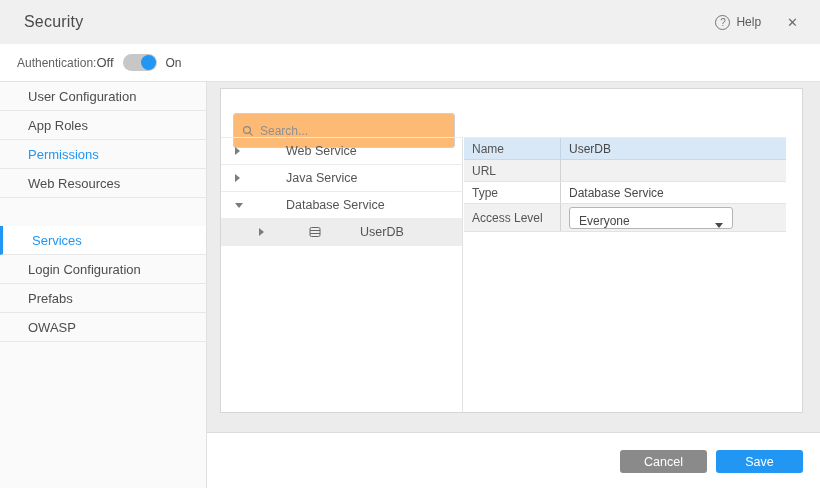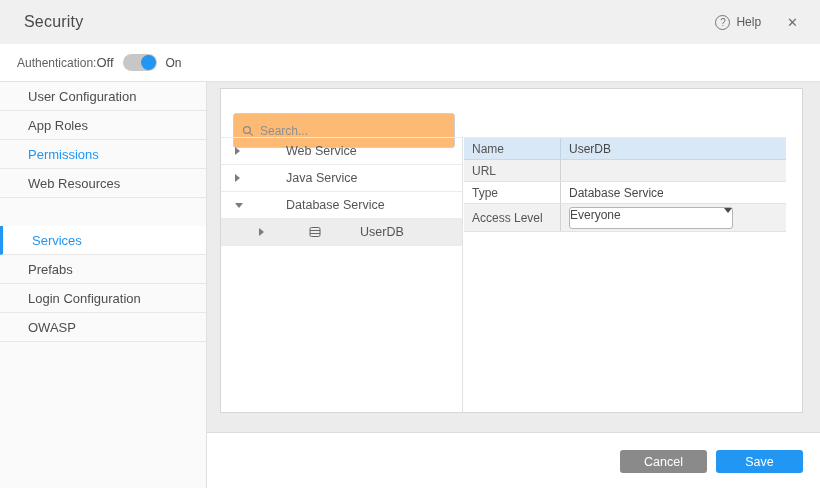--- a/index.html
+++ b/index.html
@@ -71,22 +71,22 @@
   .d-row { display:flex; align-items:stretch; font-size:12px; }
   .d-row .cell-l { width:97px; border-right:1px solid #d2d2d2; display:flex; align-items:center;
                    padding-left:8px; color:#555; }
   .d-row .cell-v { flex:1; display:flex; align-items:center; padding-left:8px; color:#474747; }
   .r-name { height:22px; background:#d8e8f6; border-bottom:1px solid #c6d9ea; }
   .r-name .cell-l { border-right-color:#c0d4e6; }
   .r-url  { height:22px; background:#f1f1f1; border-bottom:1px solid #e3e3e3; }
   .r-type { height:22px; background:#fff;    border-bottom:1px solid #e3e3e3; }
   .r-acc  { height:28px; background:#f1f1f1; border-bottom:1px solid #e3e3e3; }
   .dropdown { width:164px; height:22px; border:1px solid #b5b5b5; border-radius:3px; background:#fff;
-              display:flex; align-items:flex-start; justify-content:space-between;
-              padding:0 0; cursor:pointer; }
+              display:flex; align-items:flex-end; justify-content:space-between;
+              padding:0 9px; cursor:pointer; }
   .dropdown .dd-label { font-size:12px; color:#474747; }
   .caret { width:0; height:0; border-left:4px solid transparent; border-right:4px solid transparent;
            border-top:5px solid #4a4a4a; }
 
   
   .footer-white { position:absolute; left:0; top:350px; right:0; bottom:0; background:#fff;
                   border-top:1px solid #dcdcdc; }
   .btn { position:absolute; top:17px; width:87px; height:23px; border:none; border-radius:3px;
          color:#fff; font-size:12.5px; font-family:"Liberation Sans", sans-serif; cursor:pointer;
          display:flex; align-items:center; justify-content:center; }
@@ -117,22 +117,22 @@
     </span>
     <span class="auth-on">On</span>
   </div>
 
   <div class="sidebar">
     <div class="side-item">User Configuration</div>
     <div class="side-item">App Roles</div>
     <div class="side-item blue">Permissions</div>
     <div class="side-item indent">Web Resources</div>
     <div class="side-item indent selected">Services</div>
+    <div class="side-item">Login Configuration</div>
     <div class="side-item indent">Prefabs</div>
-    <div class="side-item">Login Configuration</div>
     <div class="side-item">OWASP</div>
   </div>
 
   <div class="content">
     <div class="panel">
 
       <div class="search-box">
         <svg width="12" height="12" viewBox="0 0 12 12">
           <circle cx="5" cy="5" r="3.4" fill="none" stroke="#8a8a8a" stroke-width="1.2"></circle>
           <line x1="7.6" y1="7.6" x2="10.6" y2="10.6" stroke="#8a8a8a" stroke-width="1.2"></line>

